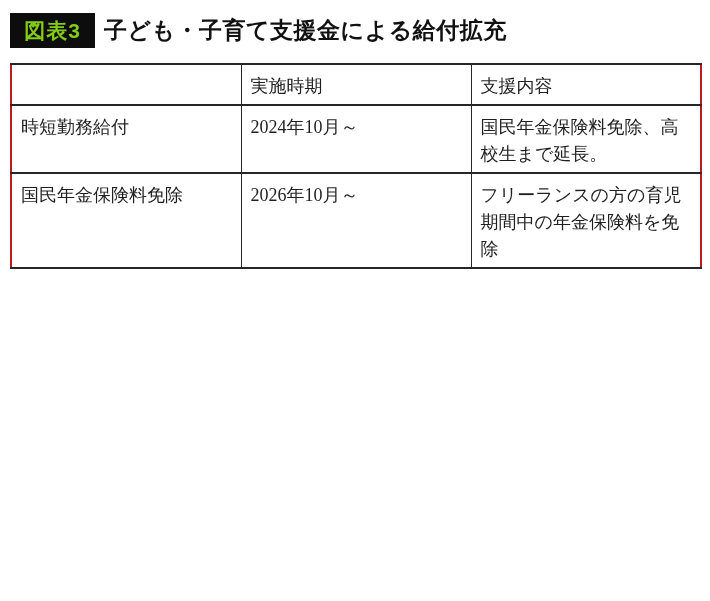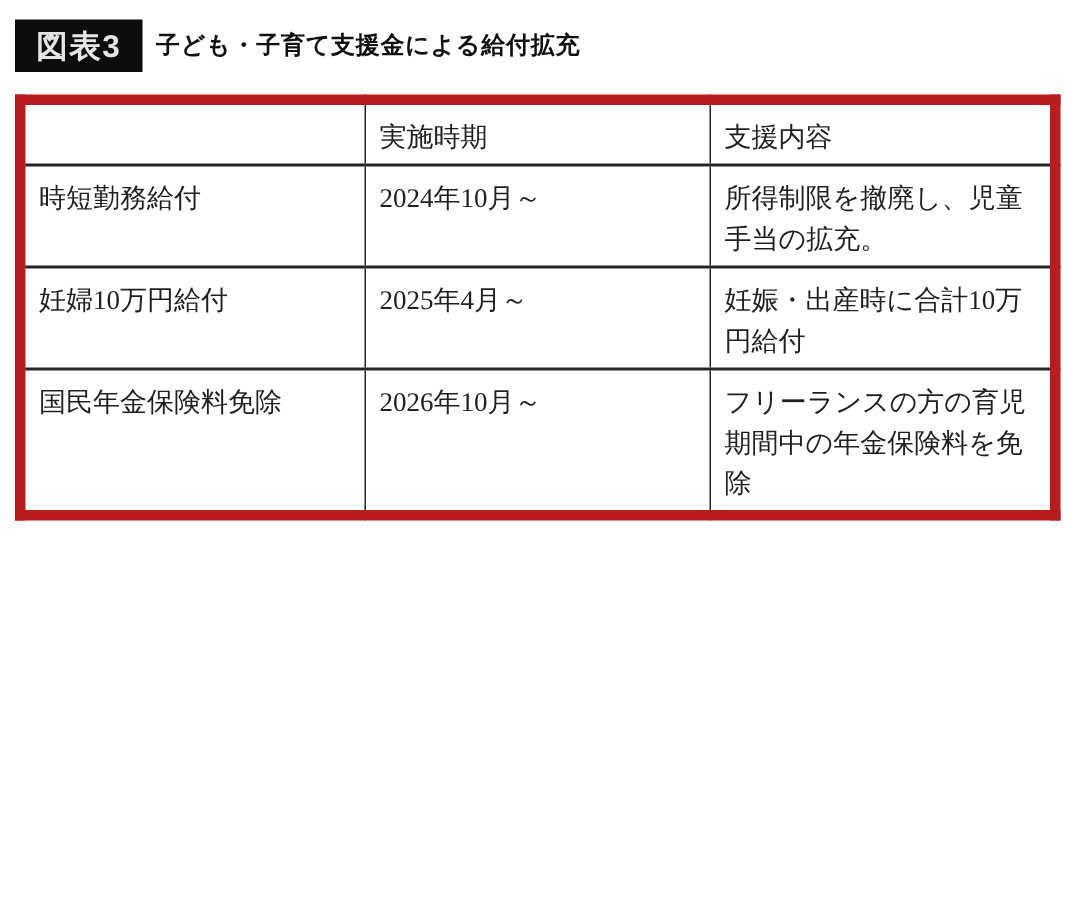--- a/index.html
+++ b/index.html
@@ -8,38 +8,38 @@
     background: #ffffff;
     overflow: hidden;
     font-family: "Liberation Sans", "DejaVu Sans", sans-serif;
   }
   .figure-wrap { width: 710px; height: 601px; padding: 13px 10px 0 10px; }
 
   
   .fig-header { display: flex; align-items: center; height: 35px; }
   .fig-badge {
     display: inline-flex; align-items: center; justify-content: center;
-    background: #0d0d0d; color: #e5e5e5;
+    background: #0d0d0d; color: #84cc16;
     height: 35px; min-width: 85px; padding: 0 10px;
     font-size: 21px; font-weight: bold; letter-spacing: 1px;
   }
   .fig-title {
     margin-left: 9px;
-    font-size: 16px; font-weight: bold; color: #111111;
+    font-size: 23px; font-weight: bold; color: #111111;
     letter-spacing: 0.5px;
     white-space: nowrap;
   }
 
   
   table.benefits {
     margin-top: 15px;
     width: 690px;
     table-layout: fixed;
     border-collapse: collapse;
-    border: 7px solid #b91c1c;
+    border: 2px solid #b91c1c;
     font-family: "Liberation Serif", "DejaVu Serif", serif;
     color: #1f1f1f;
   }
   table.benefits col { width: 230px; }
   table.benefits th, table.benefits td {
     border: 1px solid #262626;
     border-top-width: 2px;
     border-bottom-width: 2px;
     vertical-align: top;
     text-align: left;
@@ -78,26 +78,21 @@
       <tr>
         <th></th>
         <th>実施時期</th>
         <th>支援内容</th>
       </tr>
     </thead>
     <tbody>
       <tr>
         <td>時短勤務給付</td>
         <td>2024年10月～</td>
-        <td>所得制限を撤廃し、児童手当の拡充。</td>
-      </tr>
-      <tr>
-        <td>妊婦10万円給付</td>
-        <td>2025年4月～</td>
-        <td>妊娠・出産時に合計10万円給付</td>
+        <td>国民年金保険料免除、高校生まで延長。</td>
       </tr>
       <tr>
         <td>国民年金保険料免除</td>
         <td>2026年10月～</td>
         <td>フリーランスの方の育児期間中の年金保険料を免除</td>
       </tr>
     </tbody>
   </table>
 
 </div>

